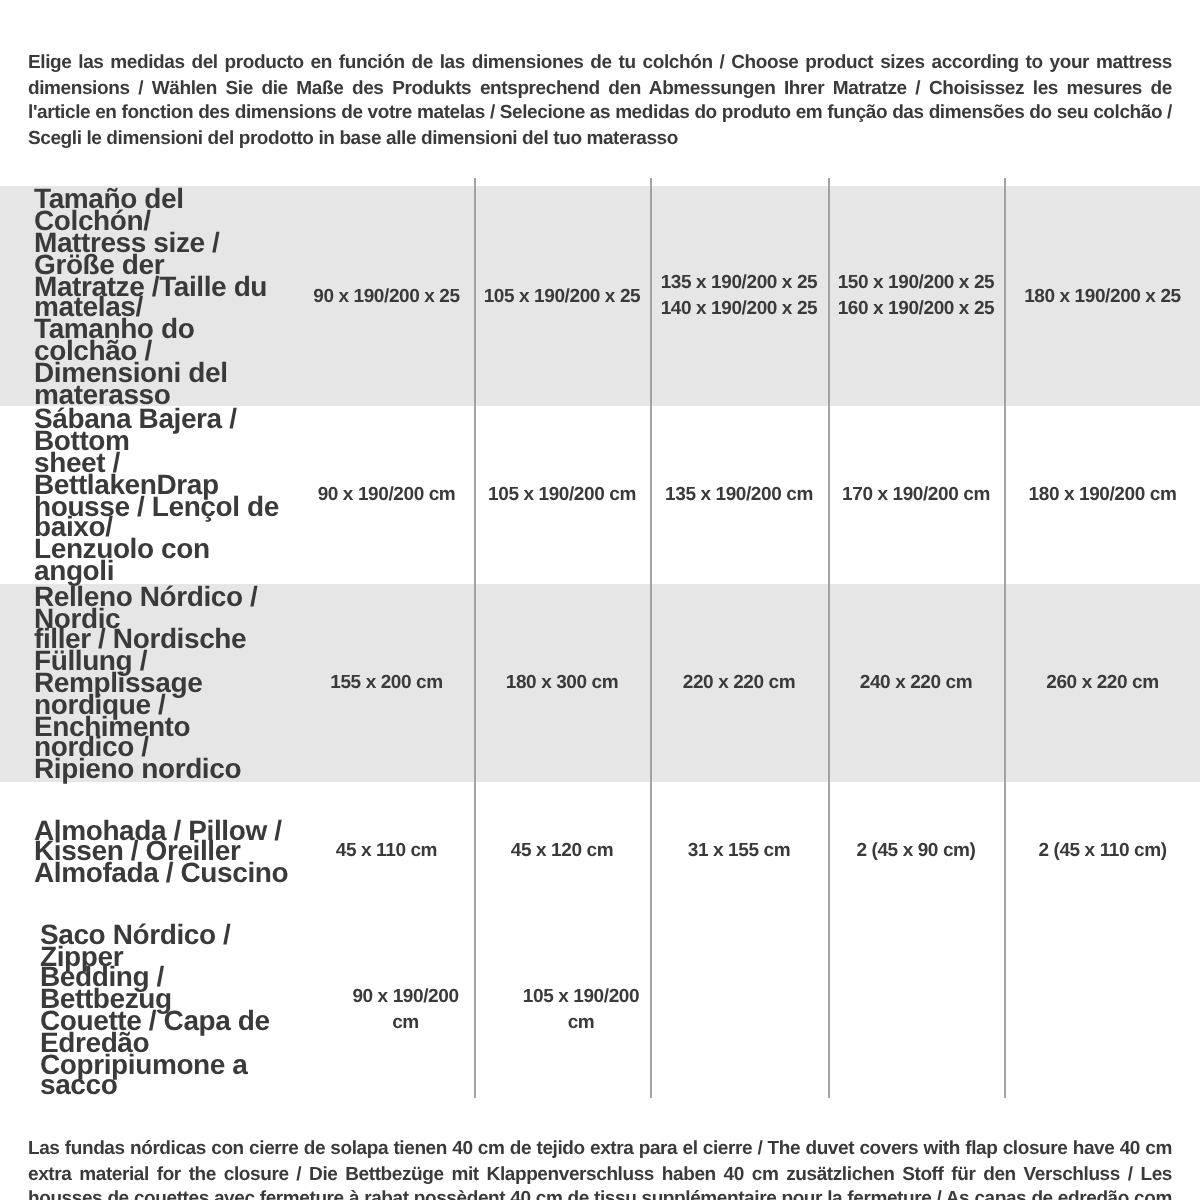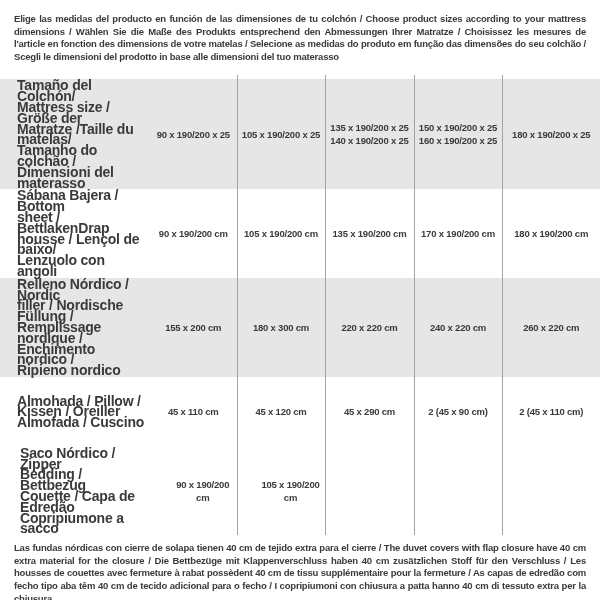--- a/index.html
+++ b/index.html
@@ -5,21 +5,21 @@
   html,body{margin:0;padding:0;background:#ffffff;}
   .page{
     position:relative;
     width:600px;height:600px;
     background:#ffffff;
     font-family:"Liberation Sans", sans-serif;
     color:#3a3a3a;
     overflow:hidden;
   }
   .note{
-    margin:0 14px;
+    margin:13px 14px;
     font-size:9.5px;
     font-weight:bold;
     letter-spacing:-0.2px;
     line-height:12.6px;
     text-align:justify;
     color:#3a3a3a;
   }
   .note.intro{ padding-top:13px; }
   .note.foot{ padding-top:7px; }
   table.size-table{
@@ -128,21 +128,21 @@
           <td class="val">220 x 220 cm</td>
           <td class="val">240 x 220 cm</td>
           <td class="val">260 x 220 cm</td>
         </tr>
         <tr>
           <td class="label">Almohada  / Pillow /
 Kissen / Oreiller
 Almofada / Cuscino</td>
           <td class="val">45 x 110 cm</td>
           <td class="val">45 x 120 cm</td>
-          <td class="val">45 x 290 cm</td>
+          <td class="val">31 x 155 cm</td>
           <td class="val">2 (45 x 90 cm)</td>
           <td class="val">2 (45 x 110 cm)</td>
         </tr>
         <tr>
           <td class="label">Saco Nórdico / Zipper
 Bedding / Bettbezug
 Couette  / Capa de Edredão
 Copripiumone a sacco</td>
           <td class="val">90 x 190/200 cm</td>
           <td class="val">105 x 190/200 cm</td>

